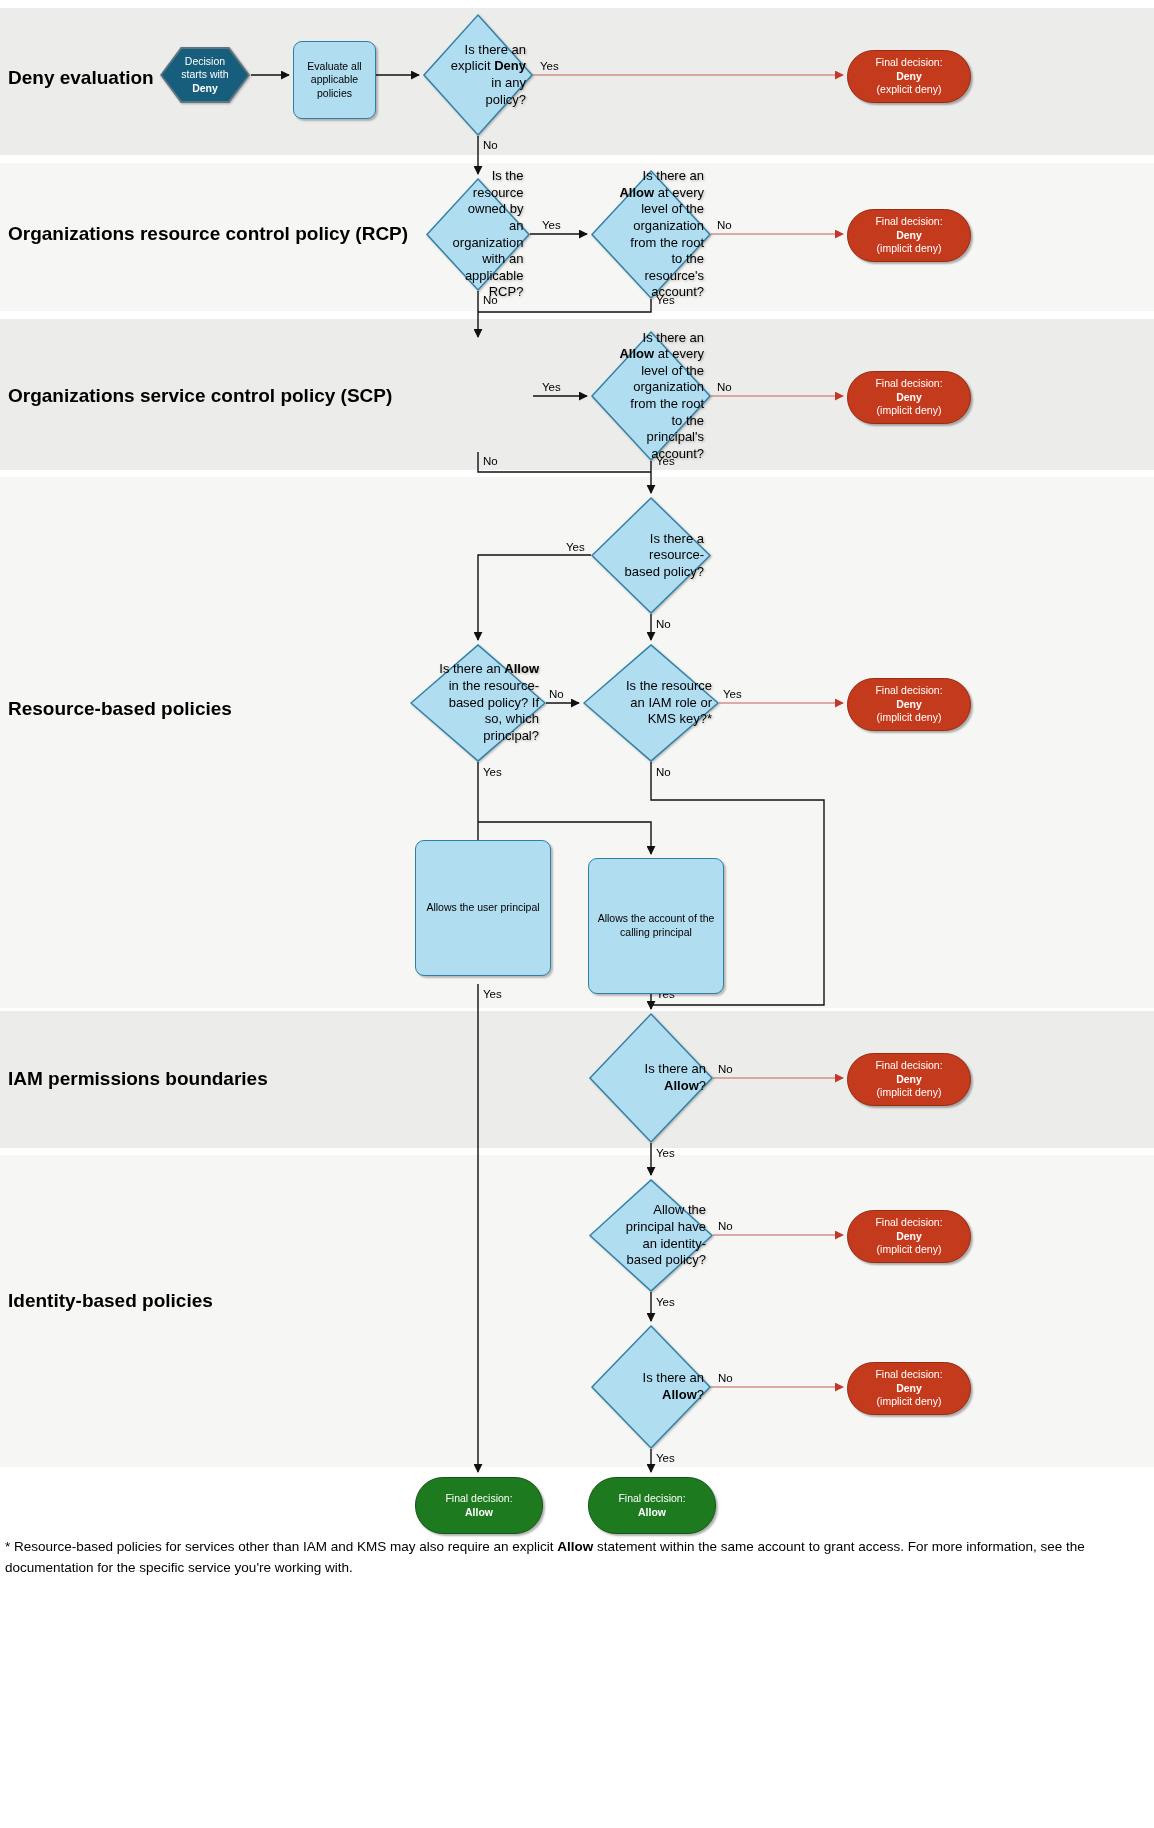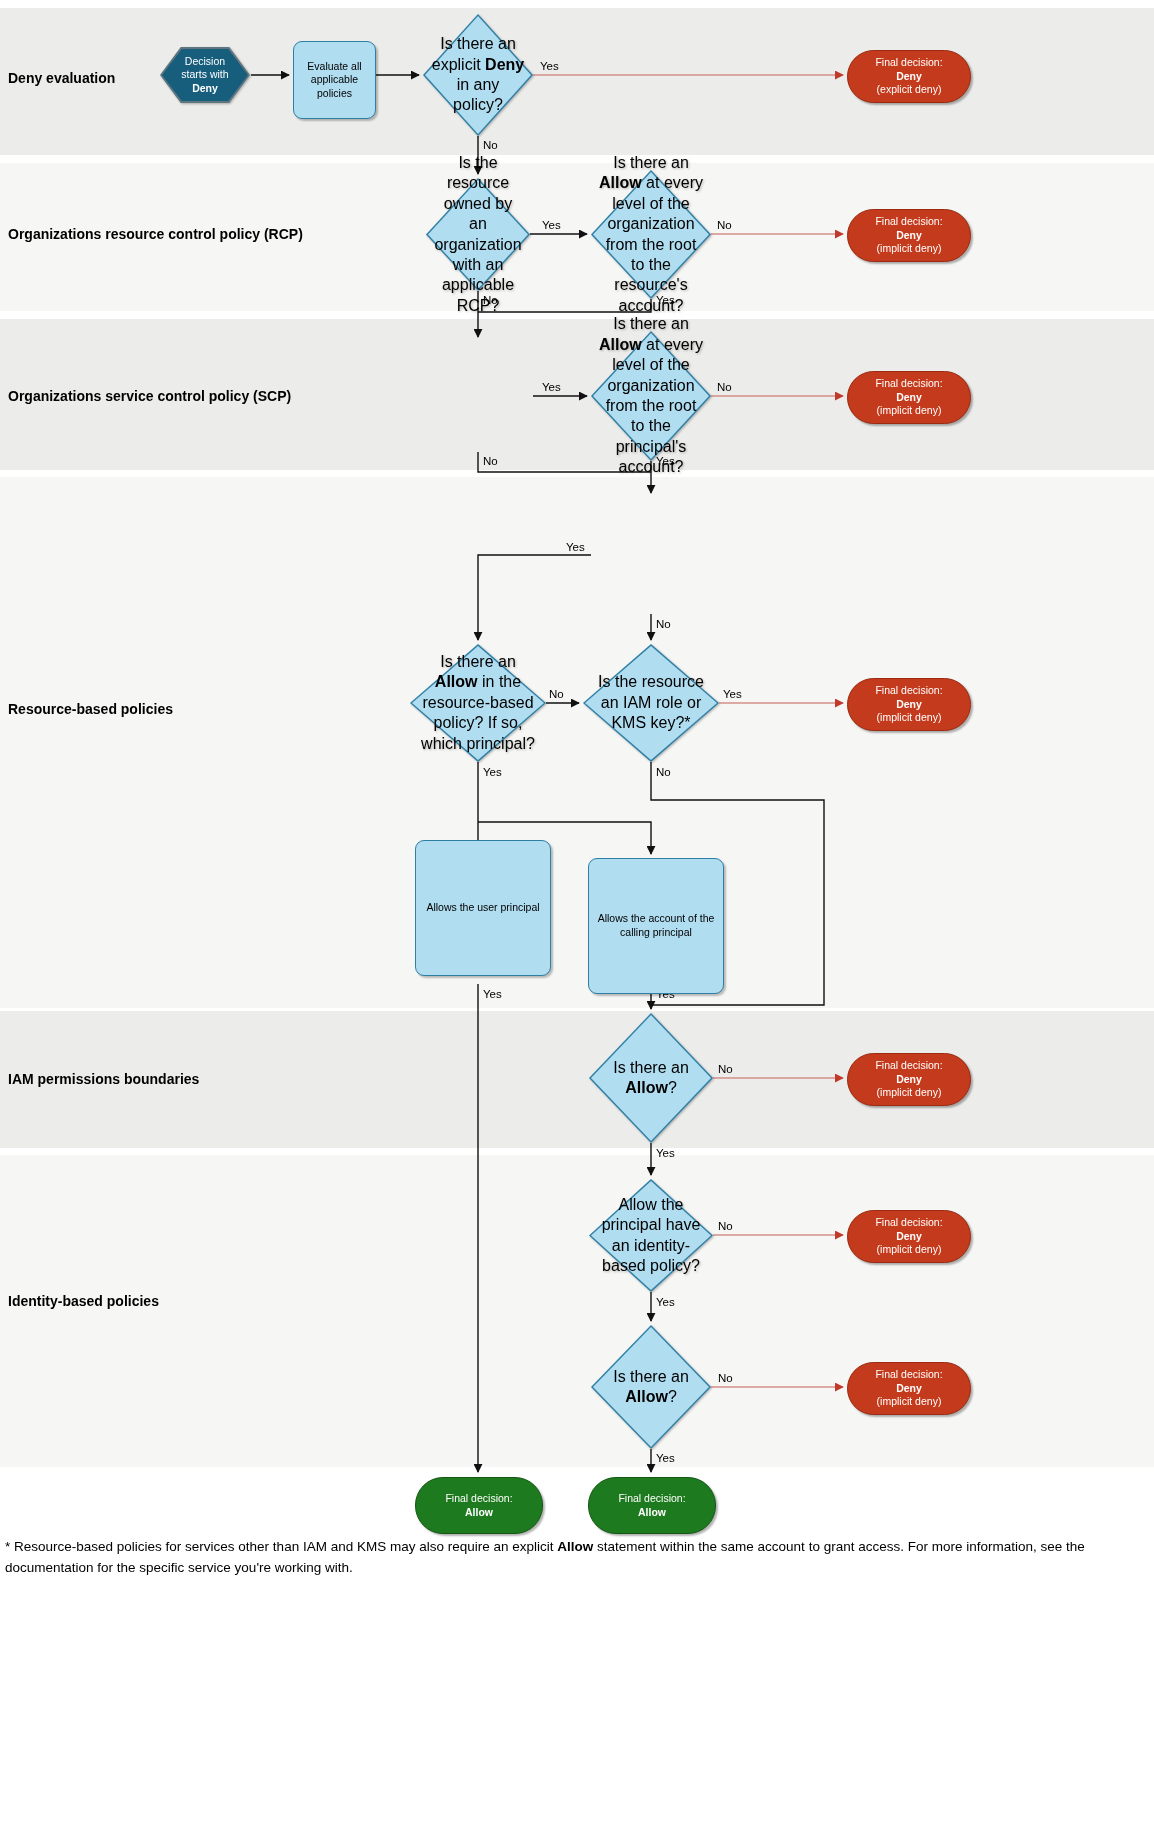--- a/index.html
+++ b/index.html
@@ -2,28 +2,28 @@
 <html><head>
 <meta charset="utf-8">
 <style>
   html,body{margin:0;padding:0;background:#fff;}
   #stage{position:relative;width:1154px;height:1828px;background:#ffffff;
          font-family:"Liberation Sans",sans-serif;color:#000;overflow:hidden;}
   .band{position:absolute;left:0;width:1154px;}
   .band.odd{background:#ececeb;}
   .band.even{background:#f6f6f5;}
   .sec{position:absolute;left:8px;transform:translateY(-50%);
-       font-weight:bold;font-size:14px;white-space:nowrap;}
+       font-weight:bold;font-size:19px;white-space:nowrap;}
   svg.wires{position:absolute;left:0;top:0;pointer-events:none;}
   .node{position:absolute;filter:drop-shadow(1.5px 1.5px 1px rgba(0,0,0,.28));}
   .dm-b,.dm-f{position:absolute;clip-path:polygon(50% 0,100% 50%,50% 100%,0 50%);}
   .dm-b{inset:0;background:#2e7fa5;}
   .dm-f{inset:2px;background:#b1ddf0;}
   .txt{position:absolute;inset:0;display:flex;align-items:center;justify-content:center;
-       text-align:center;font-size:16px;line-height:1.28;padding:0 7px;}
+       text-align:right;font-size:13px;line-height:1.28;padding:0 7px;margin-left:20px;}
   .rbox{position:absolute;background:#b1ddf0;border:1.5px solid #2e7fa5;border-radius:9px;
         display:flex;align-items:center;justify-content:center;text-align:center;
         font-size:10.5px;line-height:1.3;padding:4px;box-shadow:2px 2px 2px rgba(0,0,0,.25);}
   .hx-b{position:absolute;inset:0;clip-path:polygon(23% 0,77% 0,100% 50%,77% 100%,23% 100%,0 50%);background:#5f7680;}
   .hx-f{position:absolute;inset:2px;clip-path:polygon(23% 0,77% 0,100% 50%,77% 100%,23% 100%,0 50%);background:#175d7c;}
   .hx-t{position:absolute;inset:0;display:flex;align-items:center;justify-content:center;
         text-align:center;color:#fff;font-size:10.5px;line-height:1.3;padding:0 12px;}
   .pill{position:absolute;border-radius:28px;display:flex;flex-direction:column;align-items:center;
         justify-content:center;color:#fff;font-size:10.5px;line-height:1.32;text-align:center;
         box-shadow:2px 2px 2px rgba(0,0,0,.3);}
@@ -167,20 +167,27 @@
     <div class="txt">
         <span><span>Is there an </span><b>Allow</b><span> at every level of the organization from the root to the principal's account?</span></span>
       </div>
   </div>
   <div class="pill deny" style="left:847px;top:371px;width:122px;height:51px">
     <span>Final decision:</span>
       <b>Deny</b>
       <span>(implicit deny)</span>
   </div>
 
+  <div class="node" style="left:591px;top:497px;width:120px;height:117px">
+    <div class="dm-b"></div>
+      <div class="dm-f"></div>
+    <div class="txt">
+        <span>Is there a resource-based policy?</span>
+      </div>
+  </div>
   <div class="node" style="left:410px;top:644px;width:136px;height:118px">
     <div class="dm-b"></div>
       <div class="dm-f"></div>
     <div class="txt">
         <span><span>Is there an </span><b>Allow</b><span> in the resource-based policy? If so, which principal?</span></span>
       </div>
   </div>
   <div class="node" style="left:583px;top:644px;width:136px;height:118px">
     <div class="dm-b"></div>
       <div class="dm-f"></div>

